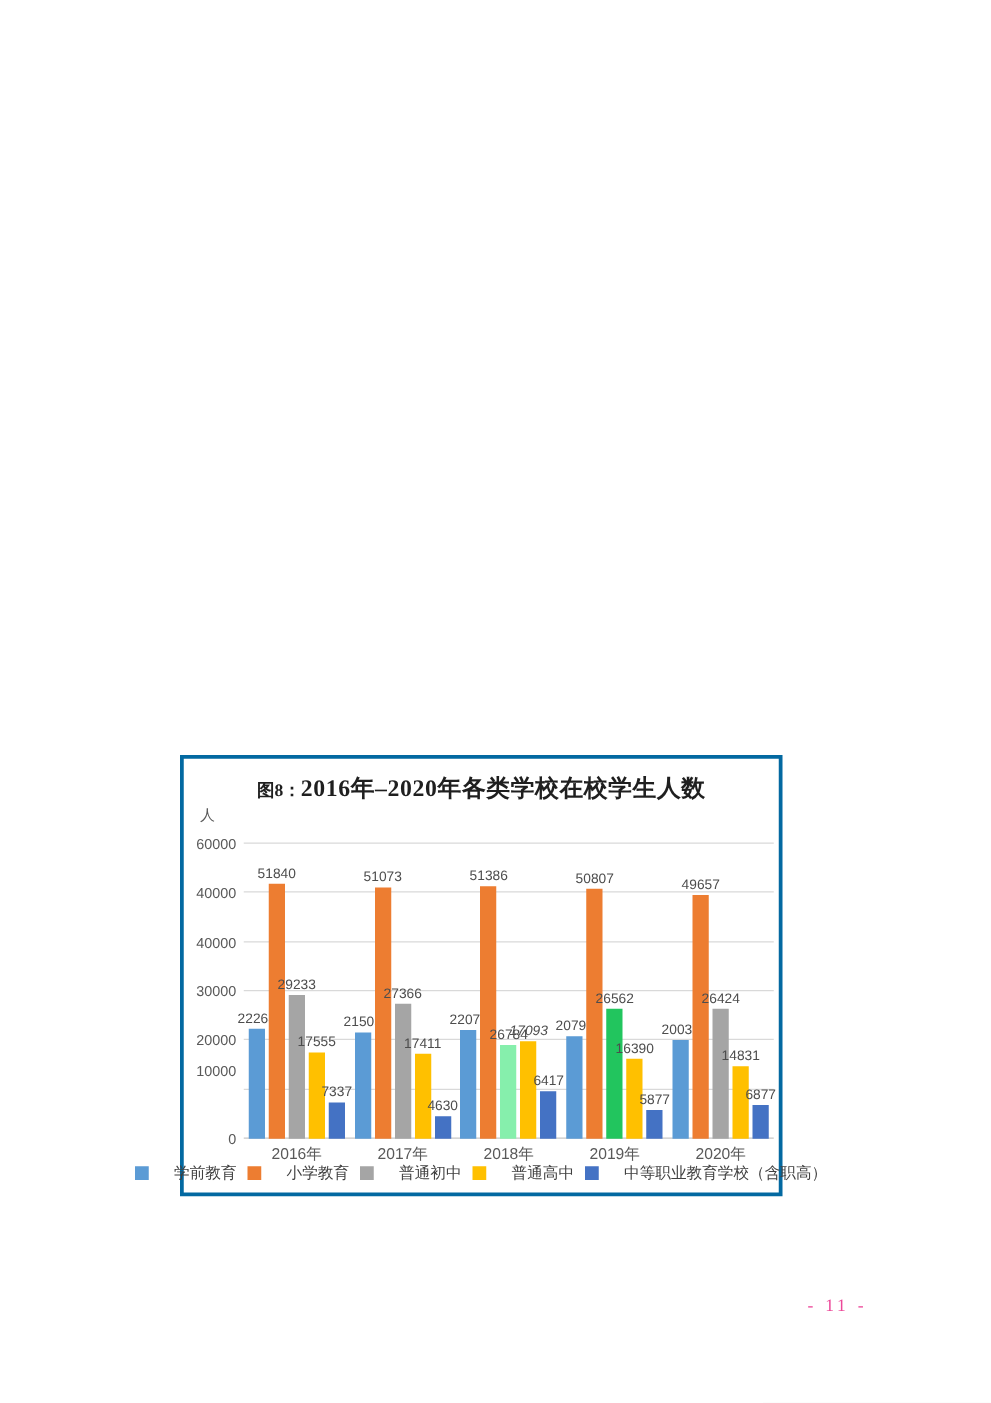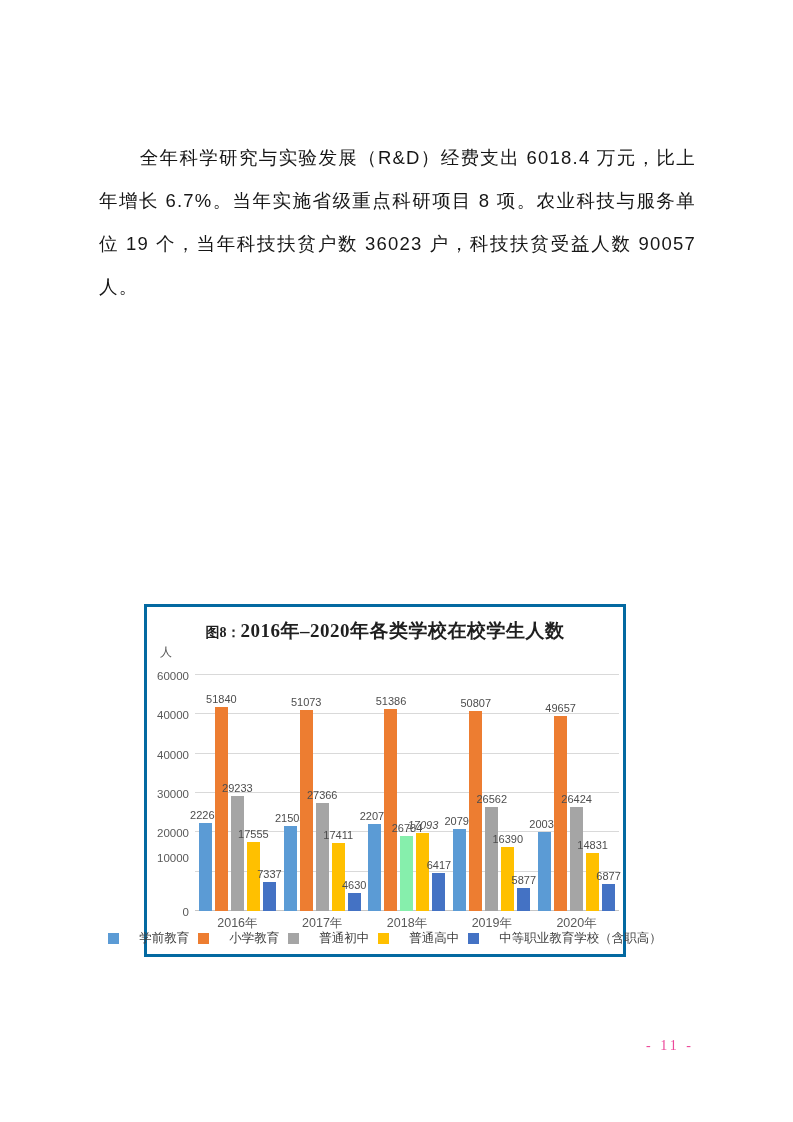--- a/index.html
+++ b/index.html
@@ -80,21 +80,20 @@
     font-family:"Liberation Serif","DejaVu Serif",serif;
     font-size:14px; color:#ec4899; letter-spacing:3px;
   }
 </style>
 </head>
 <body>
 
 <div class="sheet">
 
   <div class="text-block">
-    <p class="indent">全年科学研究与实验发展（R&amp;D）经费支出 6018.4 万元，比上年增长 6.7%。当年实施省级重点科研项目 8 项。农业科技与服务单位 19 个，当年科技扶贫户数 36023 户，科技扶贫受益人数 90057 人。</p>
   </div>
 
   <figure class="chart">
     <div class="chart-title">
       <span class="title-prefix">图8：</span><span class="title-main">2016年–2020年各类学校在校学生人数</span>
     </div>
     <div class="axis-unit">人</div>
     <div class="plot" id="plot">
         <div class="gridline zero" style="bottom: 0px;"></div>
         <div class="ytick-label" style="bottom: -7px;">0</div>
@@ -161,21 +160,21 @@
             <div class="bar-label">6417</div>
           </div>
         </div>
         <div class="group" style="left: 254.4px; width: 84.8px;">
           <div class="bar" style="height: 81.7937px; background: rgb(91, 155, 213);">
             <div class="bar-label">20795</div>
           </div>
           <div class="bar" style="height: 199.841px; background: rgb(237, 125, 49);">
             <div class="bar-label">50807</div>
           </div>
-          <div class="bar" style="height: 104.477px; background: #a3a3a3; text-align: right;">
+          <div class="bar" style="height: 104.477px; background: #22c55e; text-align: right;">
             <div class="bar-label">26562</div>
           </div>
           <div class="bar" style="height: 64.4673px; background: rgb(255, 192, 0);">
             <div class="bar-label">16390</div>
           </div>
           <div class="bar" style="height: 23.1162px; background: rgb(68, 114, 196);">
             <div class="bar-label">5877</div>
           </div>
         </div>
         <div class="group" style="left: 339.2px; width: 84.8px;">

